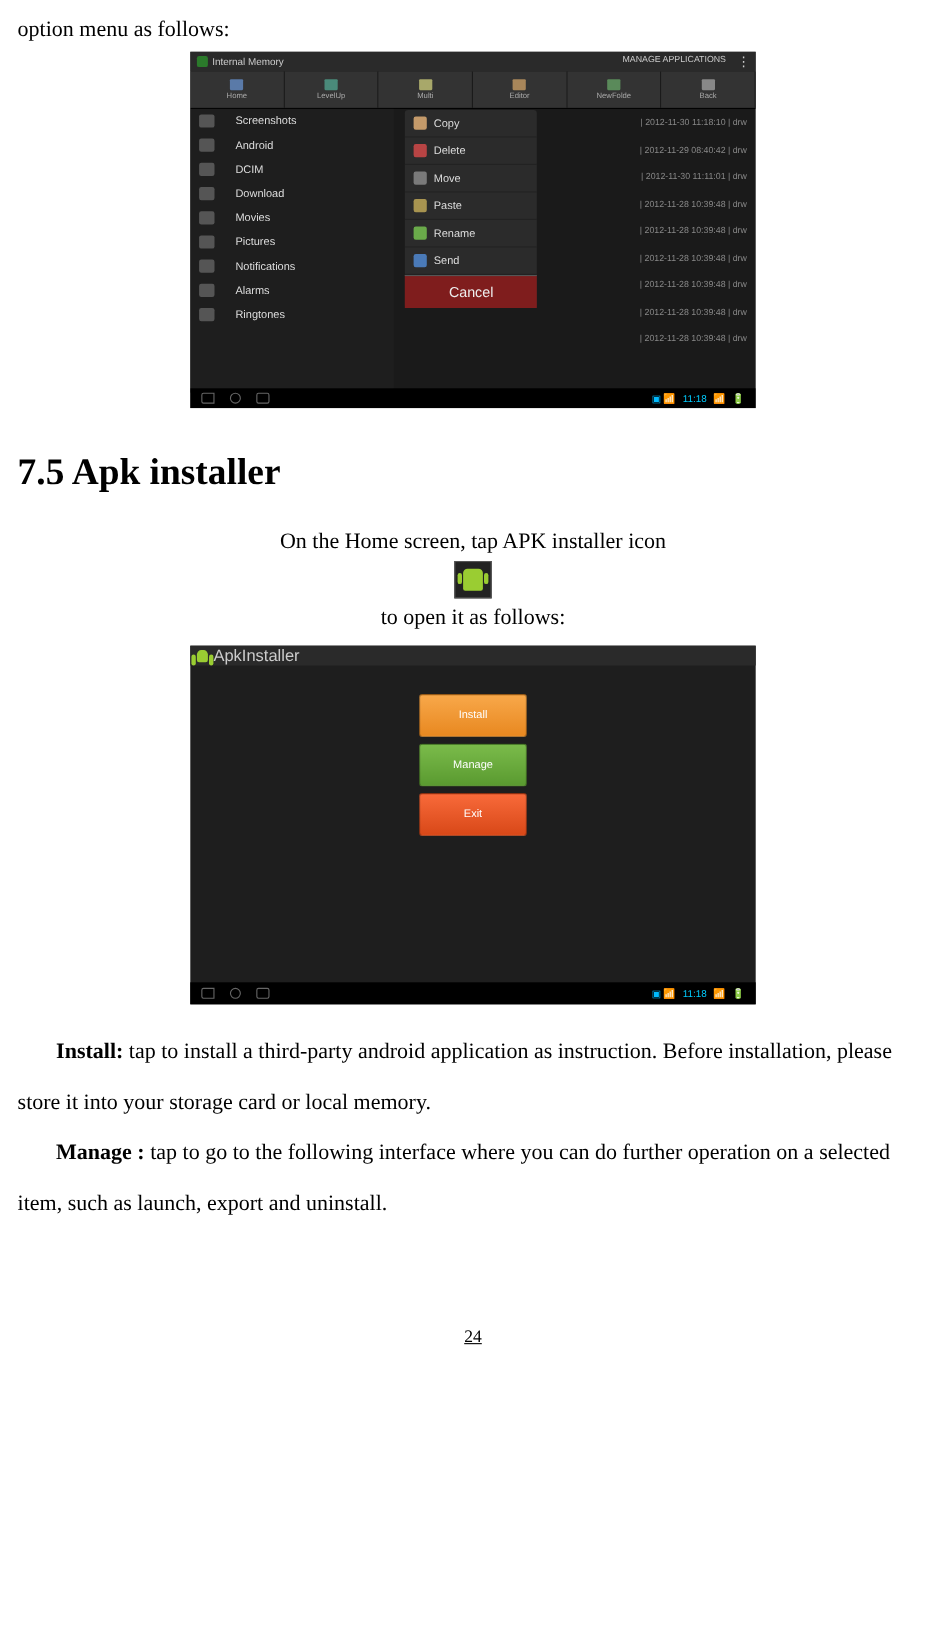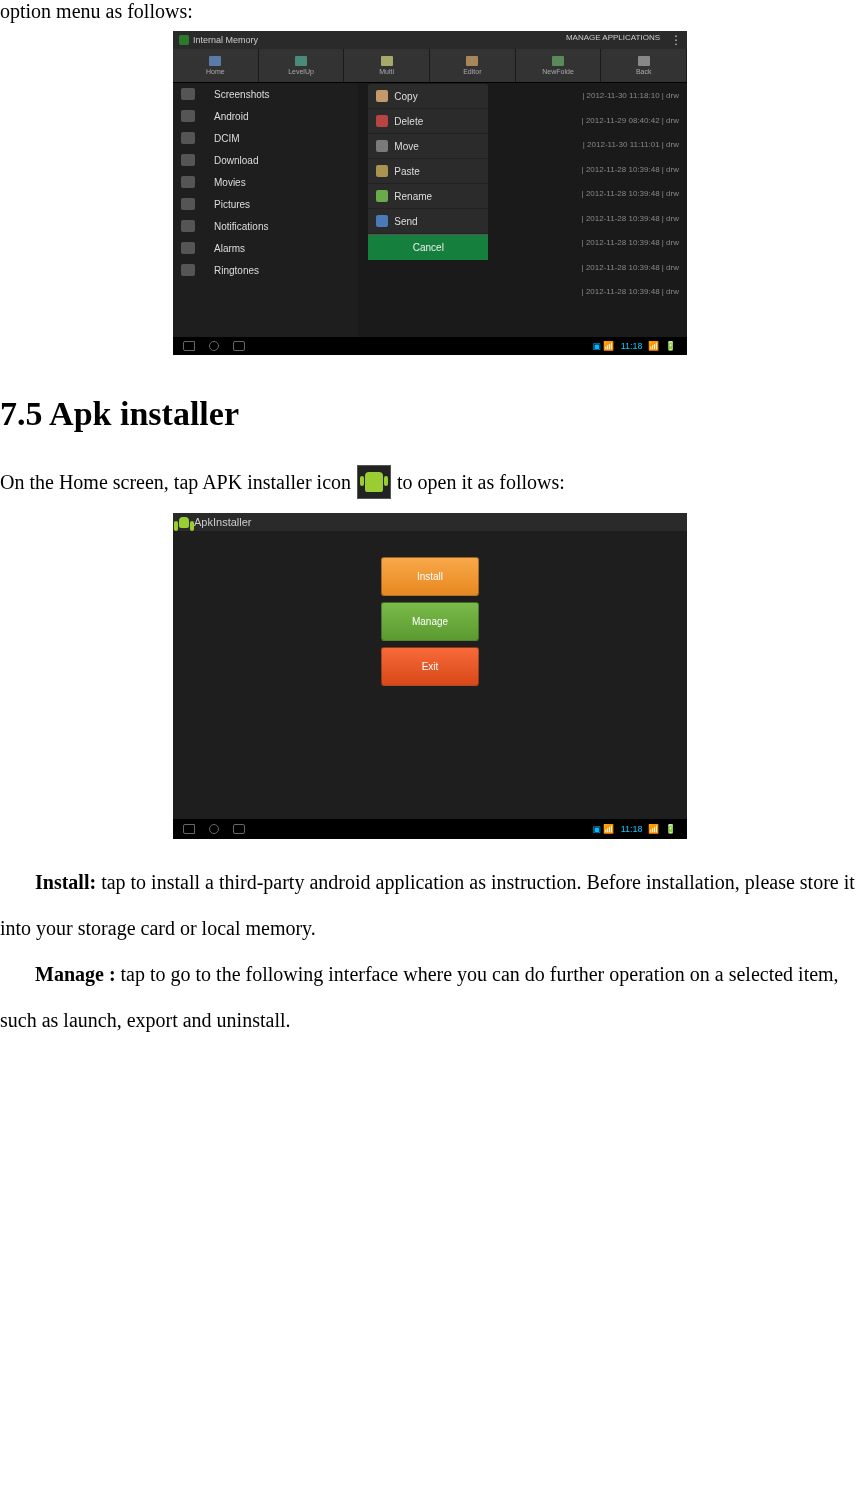--- a/index.html
+++ b/index.html
@@ -4,21 +4,21 @@
   <style>
     * { margin: 0; padding: 0; box-sizing: border-box; }
     body {
       font-family: "Times New Roman", serif;
       font-size: 20px;
       color: #000;
       background: #fff;
       width: 860px;
       padding: 0;
     }
-    .content { padding: 0; }
+    .content { padding: 16px; }
     .intro-line { margin-bottom: 8px; }
     
     
     .screenshot1 {
       width: 514px;
       height: 324px;
       margin: 0 auto 20px auto;
       background: #1a1a1a;
       position: relative;
       font-family: Arial, sans-serif;
@@ -95,23 +95,23 @@
     .ss1-menu-icon { width: 12px; height: 12px; border-radius: 2px; }
     .mi-copy { background: #c49a6a; }
     .mi-del { background: #b84444; }
     .mi-move { background: #7a7a7a; }
     .mi-paste { background: #a89450; }
     .mi-ren { background: #6aaa4a; }
     .mi-send { background: #4a7ab8; }
     .ss1-cancel {
       text-align: center;
       padding: 7px;
-      background: #15803d;
+      background: #7f1d1d;
       color: #eee;
-      font-size: 10px;
+      font-size: 13px;
       border-top: 1px solid #555;
     }
     
     .ss1-right {
       position: absolute;
       right: 0;
       top: 53px;
       width: 37%;
     }
     .ss1-meta {
@@ -137,21 +137,21 @@
     .nav-ico { width: 12px; height: 10px; border: 1px solid #666; }
     .nav-back { border-radius: 2px 0 0 2px; }
     .nav-home { border-radius: 50%; width: 10px; height: 10px; }
     .nav-recent { border-radius: 2px; }
     .nav-status { margin-left: auto; display: flex; gap: 6px; align-items: center; font-size: 9px; color: #0bf; }
     .nav-time { color: #0cf; }
     
     .line { margin: 18px 0; line-height: 1.3; }
     .section-heading { font-size: 34px; font-weight: bold; margin: 40px 0 32px 0; }
     
-    .apk-line { display: flex; align-items: center; gap: 6px; margin-bottom: 14px; flex-wrap: wrap; }
+    .apk-line { display: flex; align-items: center; gap: 6px; margin-bottom: 14px; flex-wrap: wrap; flex-direction: column; }
     .apk-icon {
       width: 34px; height: 34px;
       background: #222;
       display: inline-flex;
       align-items: center;
       justify-content: center;
       border: 1px solid #555;
     }
     .android-glyph { width: 18px; height: 20px; background: #9acd32; border-radius: 4px 4px 2px 2px; position: relative; }
     .android-glyph::before, .android-glyph::after { content: ''; position: absolute; width: 4px; height: 10px; background: #9acd32; border-radius: 2px; top: 4px; }
@@ -167,21 +167,21 @@
       position: relative;
       font-family: Arial, sans-serif;
     }
     .ss2-title {
       height: 18px;
       background: #2a2a2a;
       display: flex;
       align-items: center;
       gap: 5px;
       padding: 0 6px;
-      font-size: 11px;
+      font-size: 15px;
       color: #ccc;
     }
     .ss2-btns {
       position: absolute;
       top: 44px;
       left: 50%;
       transform: translateX(-50%);
       display: flex;
       flex-direction: column;
       gap: 6px;
@@ -385,13 +385,14 @@
         <span>🔋</span>
       </div>
     </div>
   </div>
 
   <div class="body-text">
     <b>Install:</b><span> tap to install a third-party android application as instruction. Before installation, please store it into your storage card or local memory.</span><br>
     <b>Manage :</b><span> tap to go to the following interface where you can do further operation on a selected item, such as launch, export and uninstall.</span>
   </div>
 
+  <div class="page-num">24</div>
 </div>
 
 </body></html>

